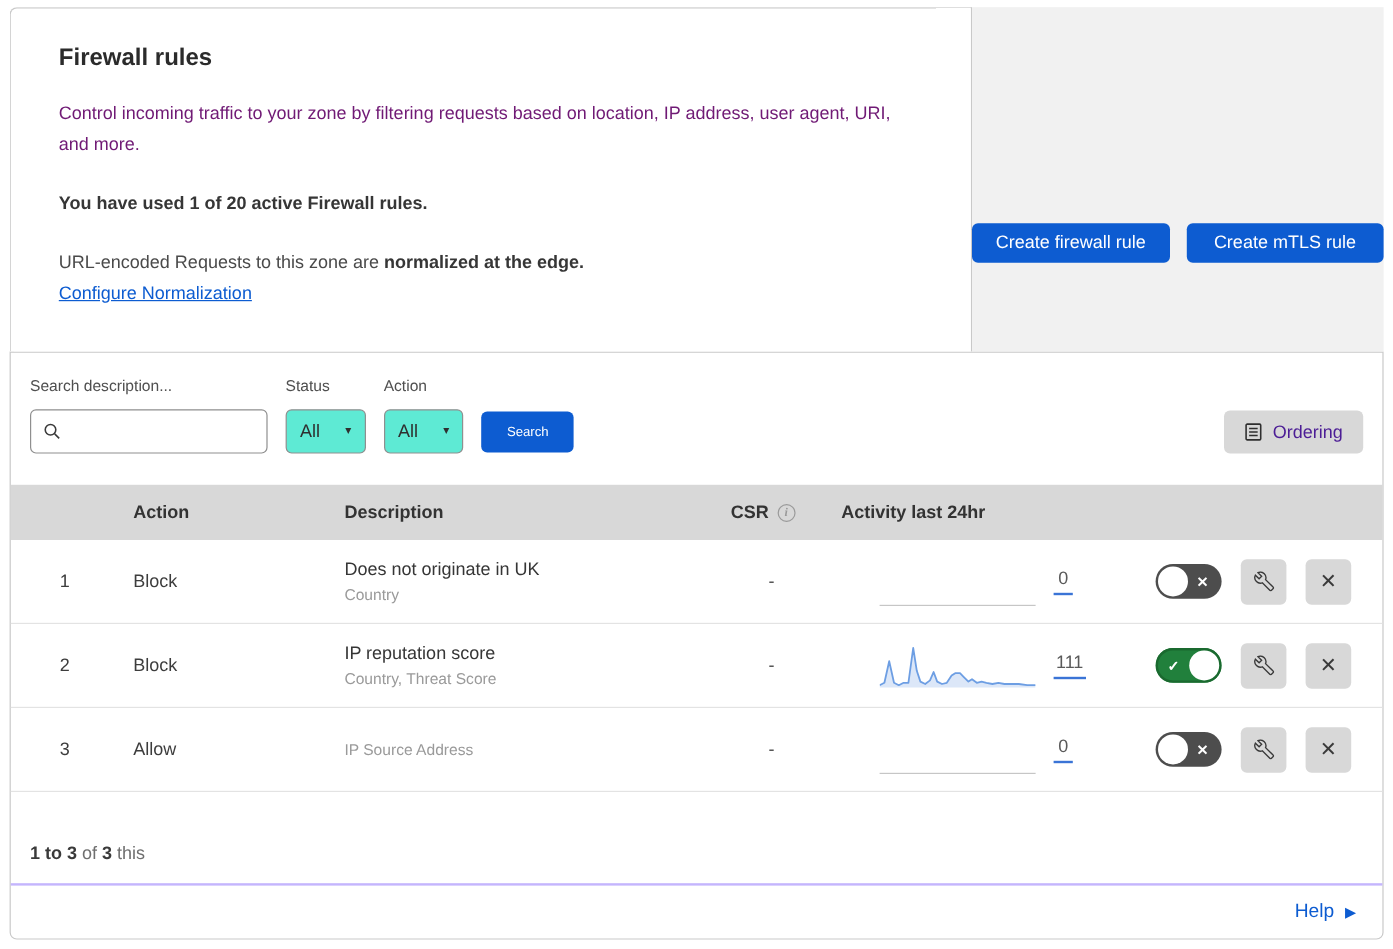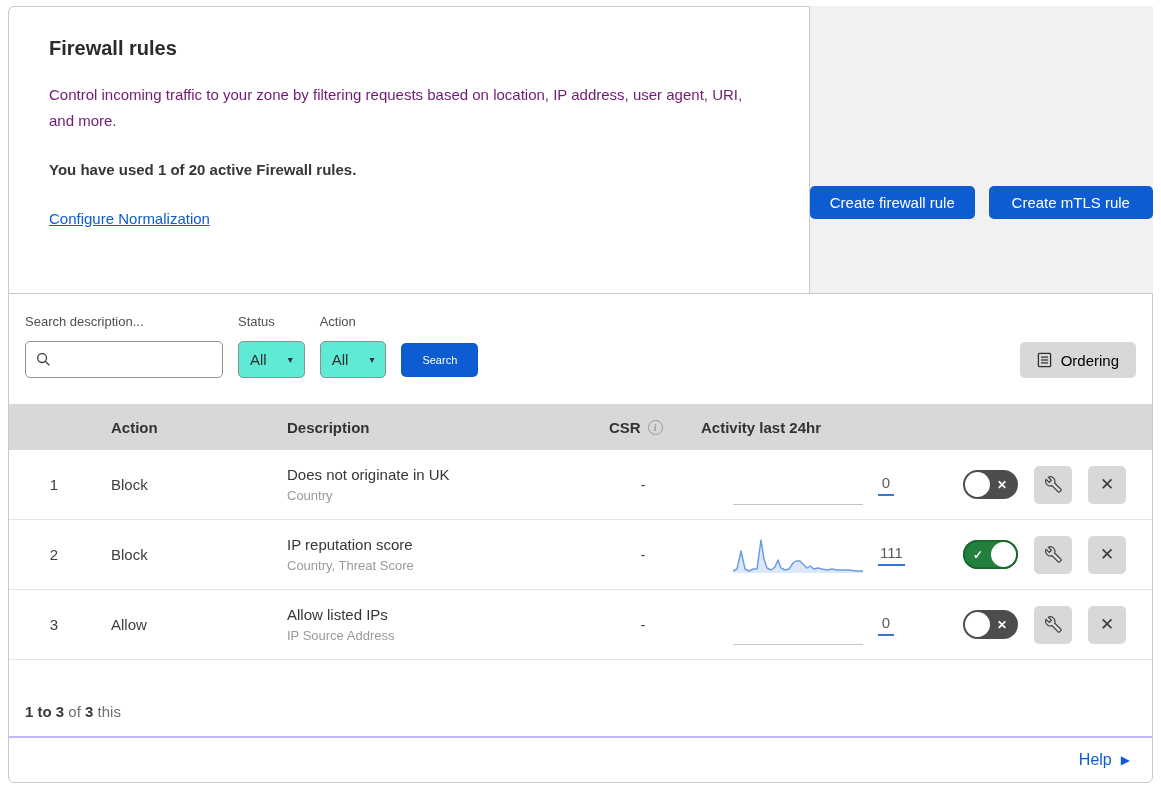--- a/index.html
+++ b/index.html
@@ -64,21 +64,21 @@
   }
   .chevron { font-size:10px; color:#2f2f2f; line-height:1; }
   .btn-search {
     height:34px; padding:0 21px; margin-left:0;
     background:#0d5cd1; color:#fff; border:none; border-radius:5px;
     font-size:11px; font-family:inherit; cursor:pointer; align-self:flex-end; margin-bottom:1px;
   }
   .btn-ordering {
     margin-left:auto; height:36px; padding:0 17px;
     background:#d8d8d8; border:none; border-radius:5px;
-    font-size:15px; color:#000000; font-family:inherit;
+    font-size:15px; color:#4c1d95; font-family:inherit;
     display:flex; align-items:center; gap:9px; cursor:pointer;
   }
 
   
   .grid-cols { display:grid; grid-template-columns:90px 176px 322px 92px 262px 1fr; align-items:center; }
   .thead { background:#d8d8d8; height:46px; font-weight:600; font-size:15px; color:#333; }
   .th { padding-left:12px; display:flex; align-items:center; gap:7px; }
   .info-badge {
     width:15px; height:15px; border:1px solid #9a9a9a; border-radius:50%;
     color:#9a9a9a; font-size:10px; font-style:italic; font-family:"Liberation Serif", serif;
@@ -132,20 +132,23 @@
   .help-arrow { font-size:12px; }
 </style>
 </head>
 <body>
 
 <div class="top-row">
   <div class="top-card">
     <h1 class="page-title">Firewall rules</h1>
     <p class="page-desc">Control incoming traffic to your zone by filtering requests based on location, IP address, user agent, URI, and more.</p>
     <p class="usage-line">You have used 1 of 20 active Firewall rules.</p>
+    <p class="norm-line">
+      <span>URL-encoded Requests to this zone are </span><b>normalized at the edge.</b>
+    </p>
     <a class="config-link" href="#">Configure Normalization</a>
   </div>
   <div class="side-panel">
     <button class="btn-primary">Create firewall rule</button>
     <button class="btn-primary">Create mTLS rule</button>
   </div>
 </div>
 
 <div class="main-card">
 
@@ -258,21 +261,20 @@
       <button class="icon-btn">
         <span>✕</span>
       </button>
     </div>
   </div>
 
   <div class="grid-cols trow">
     <div class="c-num">3</div>
     <div class="c-action">Allow</div>
     <div class="c-desc">
-      <div class="desc-title">Allow listed IPs</div>
       <div class="desc-sub">IP Source Address</div>
     </div>
     <div class="c-csr">-</div>
     <div class="c-activity">
       <div class="spark-area">
           <div class="spark-flat"></div>
         </div>
       <a class="count-link" href="#">0</a>
     </div>
     <div class="c-controls">

